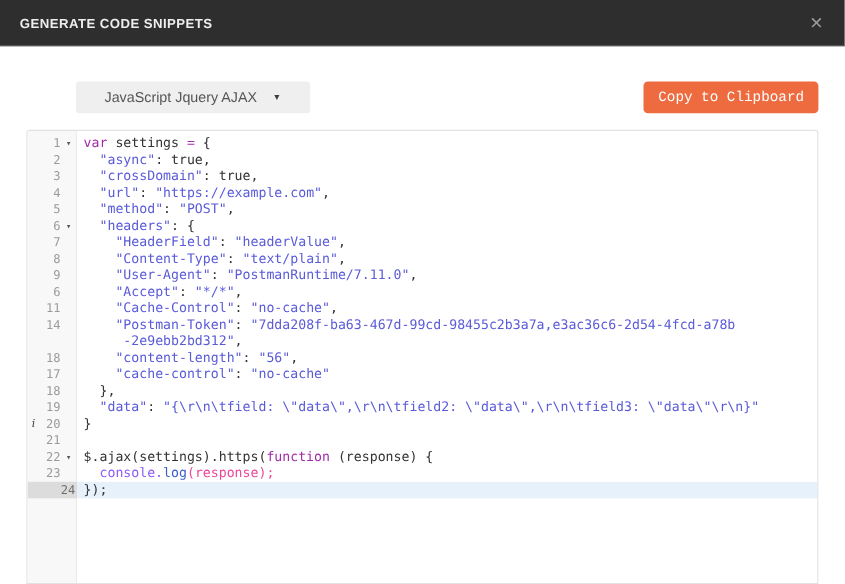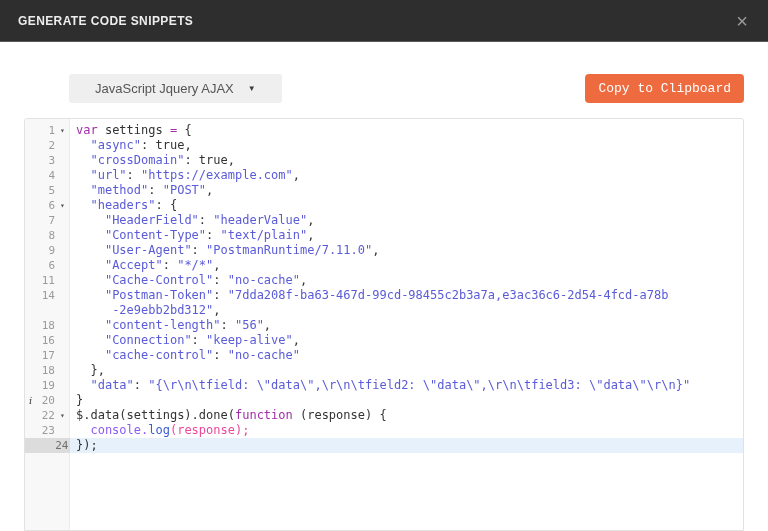--- a/index.html
+++ b/index.html
@@ -182,28 +182,20 @@
         <div class="gut">
           <span class="mark"></span>
           <span class="lnum">18</span>
           <span class="fold"></span>
         </div>
         <div class="ccode"><span style="color: rgb(51, 51, 51);">    </span><span style="color: rgb(90, 91, 216);">"content-length"</span><span style="color: rgb(51, 51, 51);">: </span><span style="color: rgb(90, 91, 216);">"56"</span><span style="color: rgb(51, 51, 51);">,</span></div>
       </div>
       <div class="crow">
         <div class="gut">
           <span class="mark"></span>
-          <span class="lnum">16</span>
-          <span class="fold"></span>
-        </div>
-        <div class="ccode"><span style="color: rgb(51, 51, 51);">    </span><span style="color: rgb(90, 91, 216);">"Connection"</span><span style="color: rgb(51, 51, 51);">: </span><span style="color: rgb(90, 91, 216);">"keep-alive"</span><span style="color: rgb(51, 51, 51);">,</span></div>
-      </div>
-      <div class="crow">
-        <div class="gut">
-          <span class="mark"></span>
           <span class="lnum">17</span>
           <span class="fold"></span>
         </div>
         <div class="ccode"><span style="color: rgb(51, 51, 51);">    </span><span style="color: rgb(90, 91, 216);">"cache-control"</span><span style="color: rgb(51, 51, 51);">: </span><span style="color: rgb(90, 91, 216);">"no-cache"</span></div>
       </div>
       <div class="crow">
         <div class="gut">
           <span class="mark"></span>
           <span class="lnum">18</span>
           <span class="fold"></span>
@@ -222,24 +214,32 @@
         <div class="gut">
           <span class="mark">i</span>
           <span class="lnum">20</span>
           <span class="fold"></span>
         </div>
         <div class="ccode"><span style="color: rgb(51, 51, 51);">}</span></div>
       </div>
       <div class="crow">
         <div class="gut">
           <span class="mark"></span>
+          <span class="lnum">21</span>
+          <span class="fold"></span>
+        </div>
+        <div class="ccode"></div>
+      </div>
+      <div class="crow">
+        <div class="gut">
+          <span class="mark"></span>
           <span class="lnum">22</span>
           <span class="fold">▾</span>
         </div>
-        <div class="ccode"><span style="color: rgb(51, 51, 51);">$.data(settings).done(</span><span style="color: rgb(162, 45, 168);">function</span><span style="color: rgb(51, 51, 51);"> (response) {</span></div>
+        <div class="ccode"><span style="color: rgb(51, 51, 51);">$.ajax(settings).https(</span><span style="color: rgb(162, 45, 168);">function</span><span style="color: rgb(51, 51, 51);"> (response) {</span></div>
       </div>
       <div class="crow">
         <div class="gut">
           <span class="mark"></span>
           <span class="lnum">23</span>
           <span class="fold"></span>
         </div>
         <div class="ccode"><span style="color: #8b5cf6;">  console.</span><span style="color: rgb(61, 91, 208);">log</span><span style="color: #ec4899;">(response);</span></div>
       </div>
       <div class="crow active">

